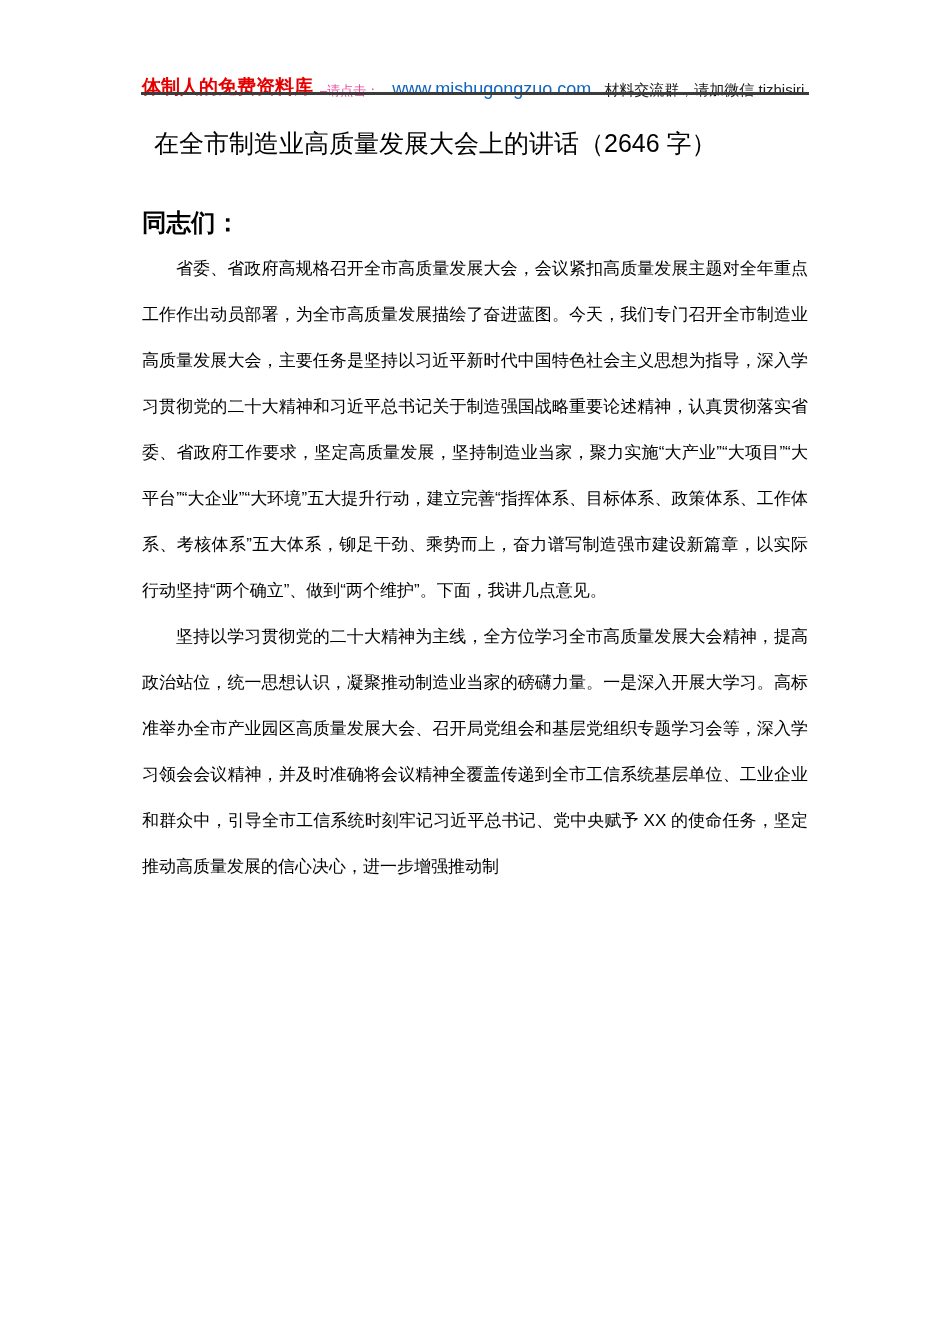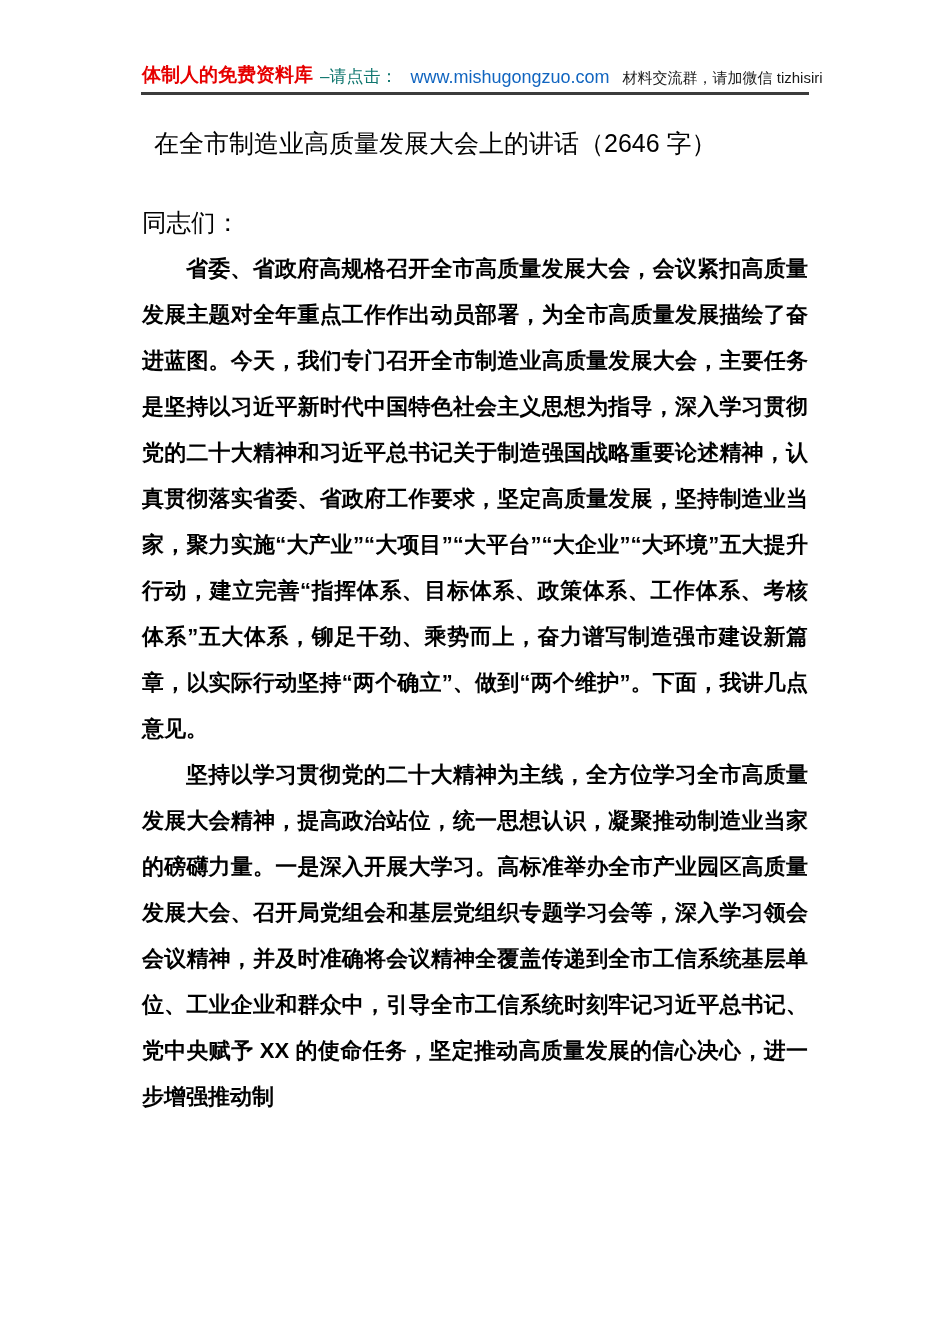--- a/index.html
+++ b/index.html
@@ -5,44 +5,44 @@
   html,body{margin:0;padding:0;}
   body{
     width:950px;height:1344px;position:relative;overflow:hidden;
     background:#ffffff;
     font-family:"Liberation Sans", sans-serif;
   }
   .page{position:absolute;inset:0;background:#ffffff;}
 
   
   .promo{
-    position:absolute;left:142px;top:0;width:668px;height:92px;
+    position:absolute;left:142px;top:12px;width:668px;height:92px;
     display:flex;align-items:flex-end;padding-bottom:4px;
     white-space:nowrap;box-sizing:border-box;
   }
   .promo .brand{color:#e60000;font-weight:700;font-size:19px;margin-right:7px;}
-  .promo .mid{color:#0f766e;font-size:17px;}
+  .promo .mid{color:#ec4899;font-size:13px;}
   .promo .link{color:#1165c0;font-size:18px;text-decoration:none;margin:0 13px;}
   .promo .suffix{color:#1a1a1a;font-size:15px;}
   .divider{
     position:absolute;left:141px;top:92px;width:668px;height:3px;
     background:#3c3c3c;
   }
 
   
   .content{
     position:absolute;left:142px;top:120px;width:666px;color:#000000;
   }
   .title{
     font-size:25px;font-weight:400;line-height:46px;margin:0 0 34px 12px;
     letter-spacing:0;
   }
-  .salutation{font-size:24.5px;font-weight:400;line-height:46px;margin:0;}
+  .salutation{font-size:24.5px;font-weight:700;line-height:46px;margin:0;}
   p.bodypara{
-    font-size:22px;font-weight:700;line-height:46px;margin:0;
+    font-size:17px;font-weight:400;line-height:46px;margin:0;
     text-align:justify;text-indent:2em;
     overflow-wrap:break-word;
   }
   .heading{
     font-size:24.5px;font-weight:700;line-height:46px;margin:0;
     text-indent:2em;
   }
 </style>
 </head>
 <body>

